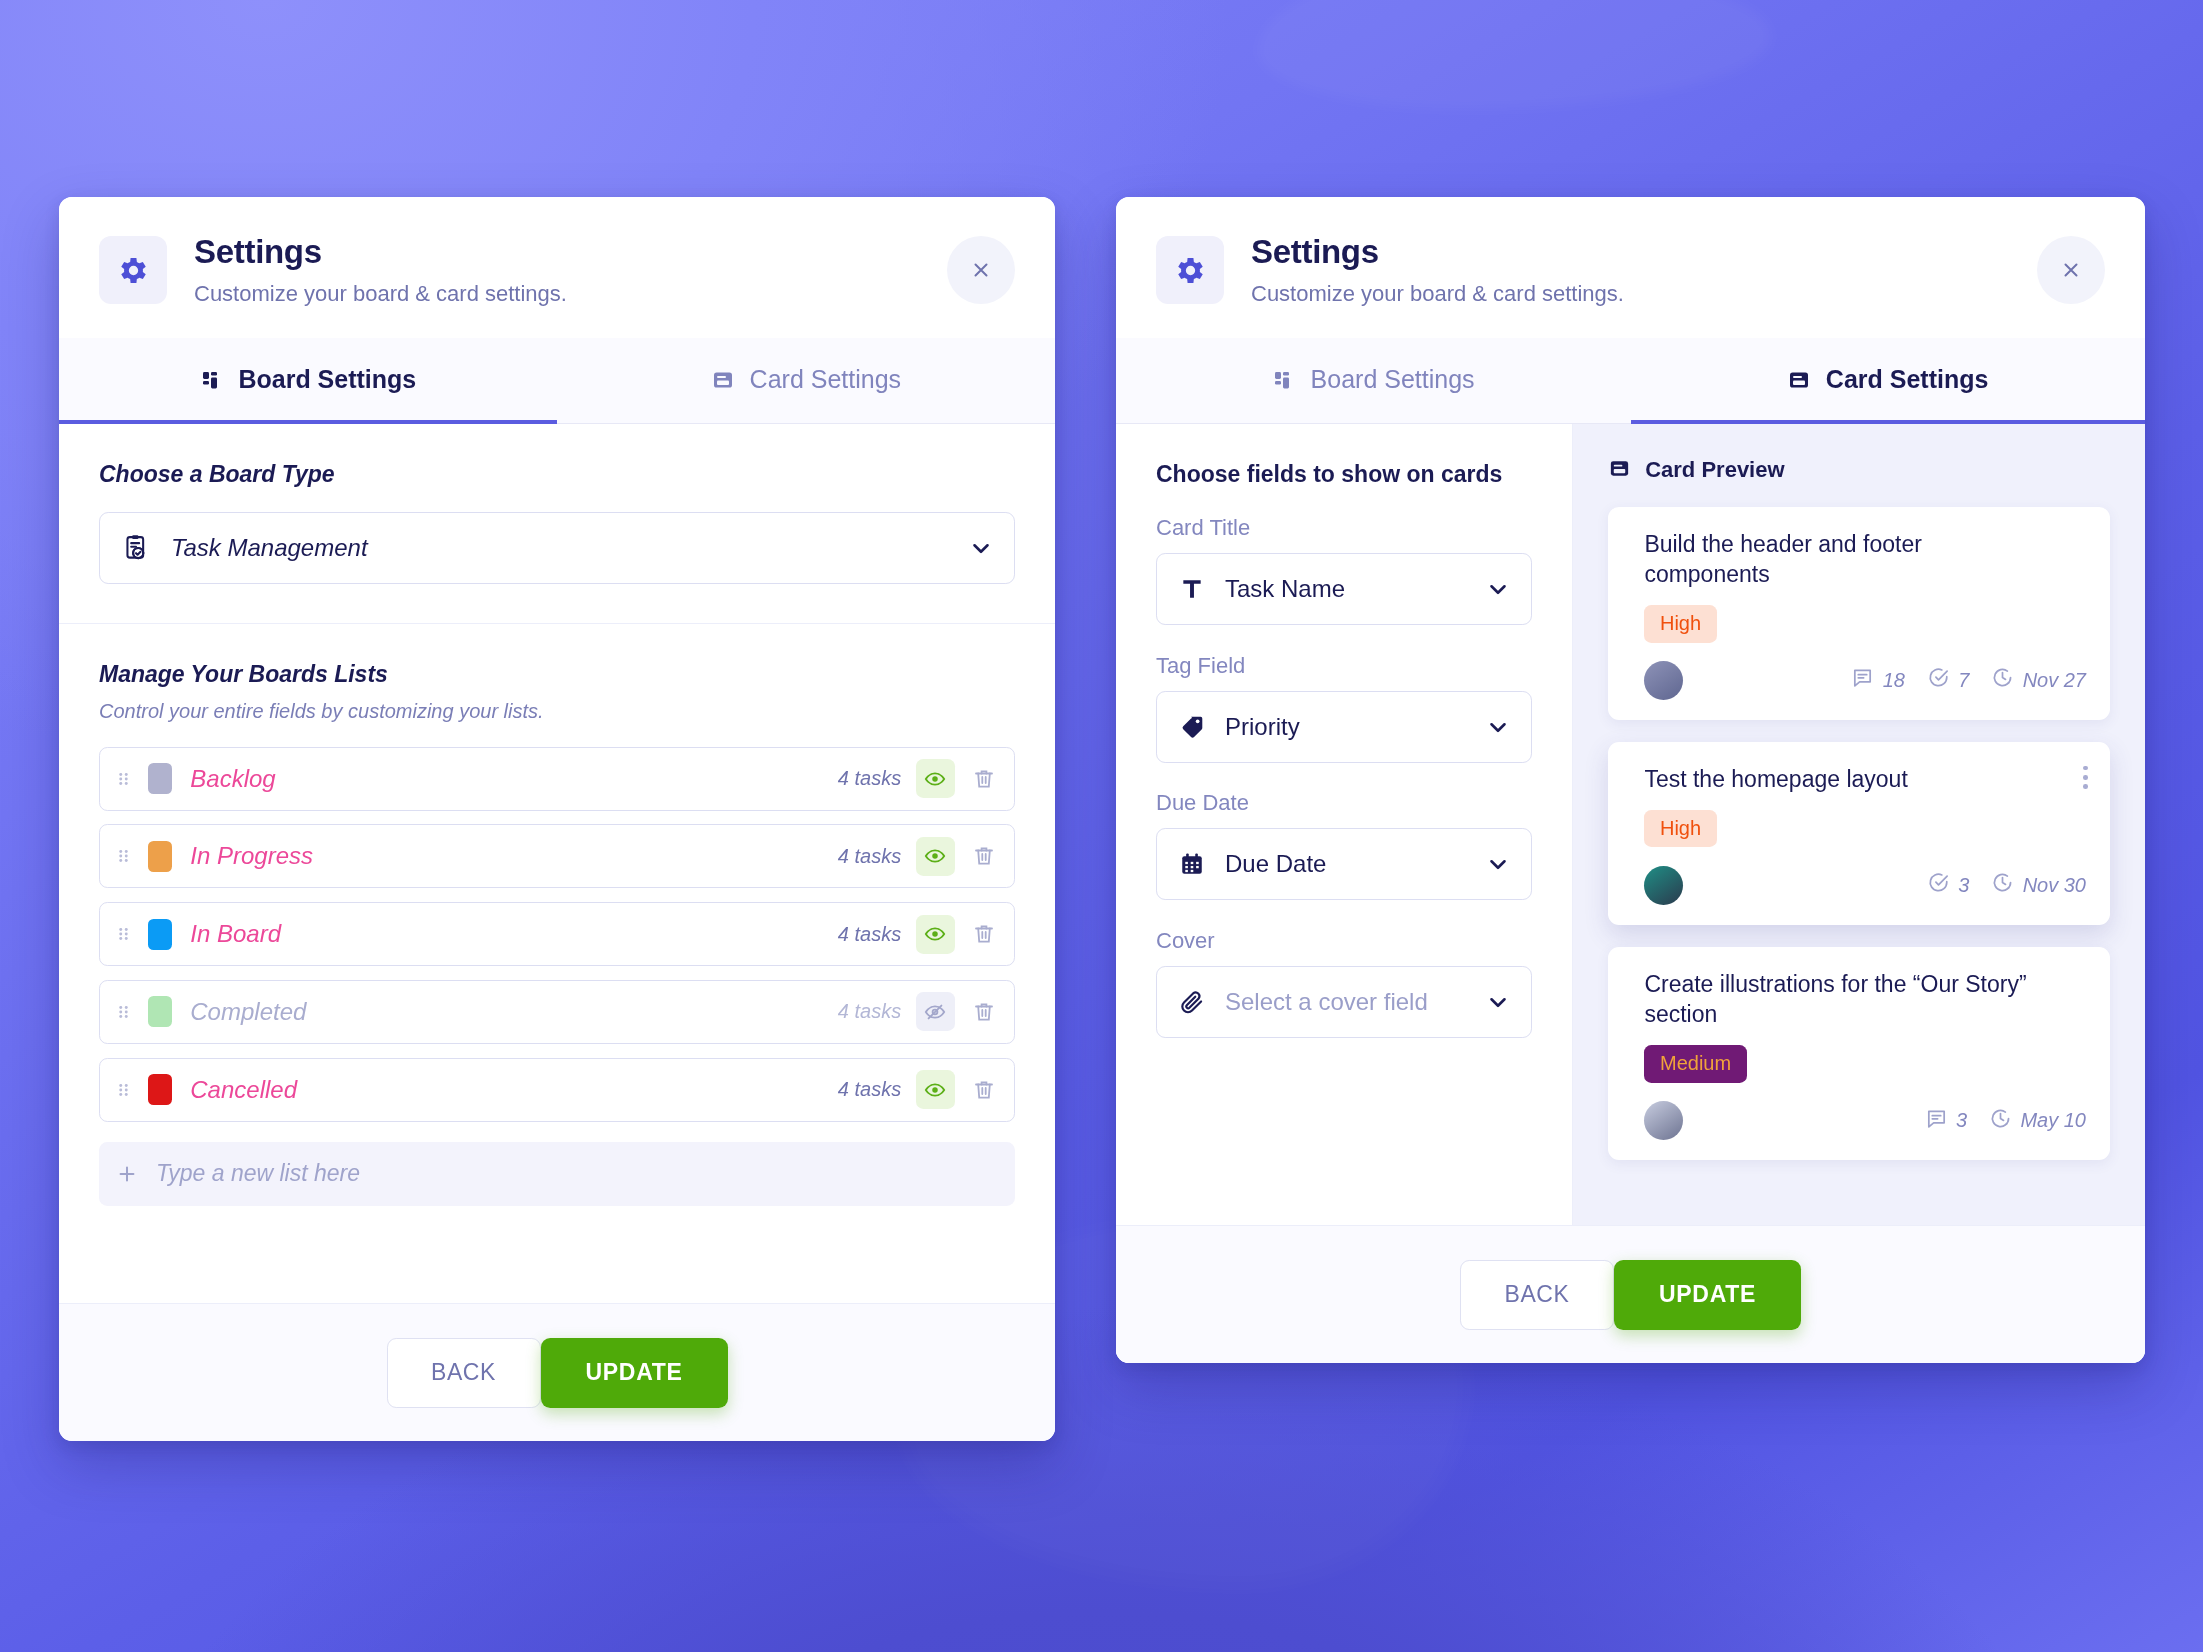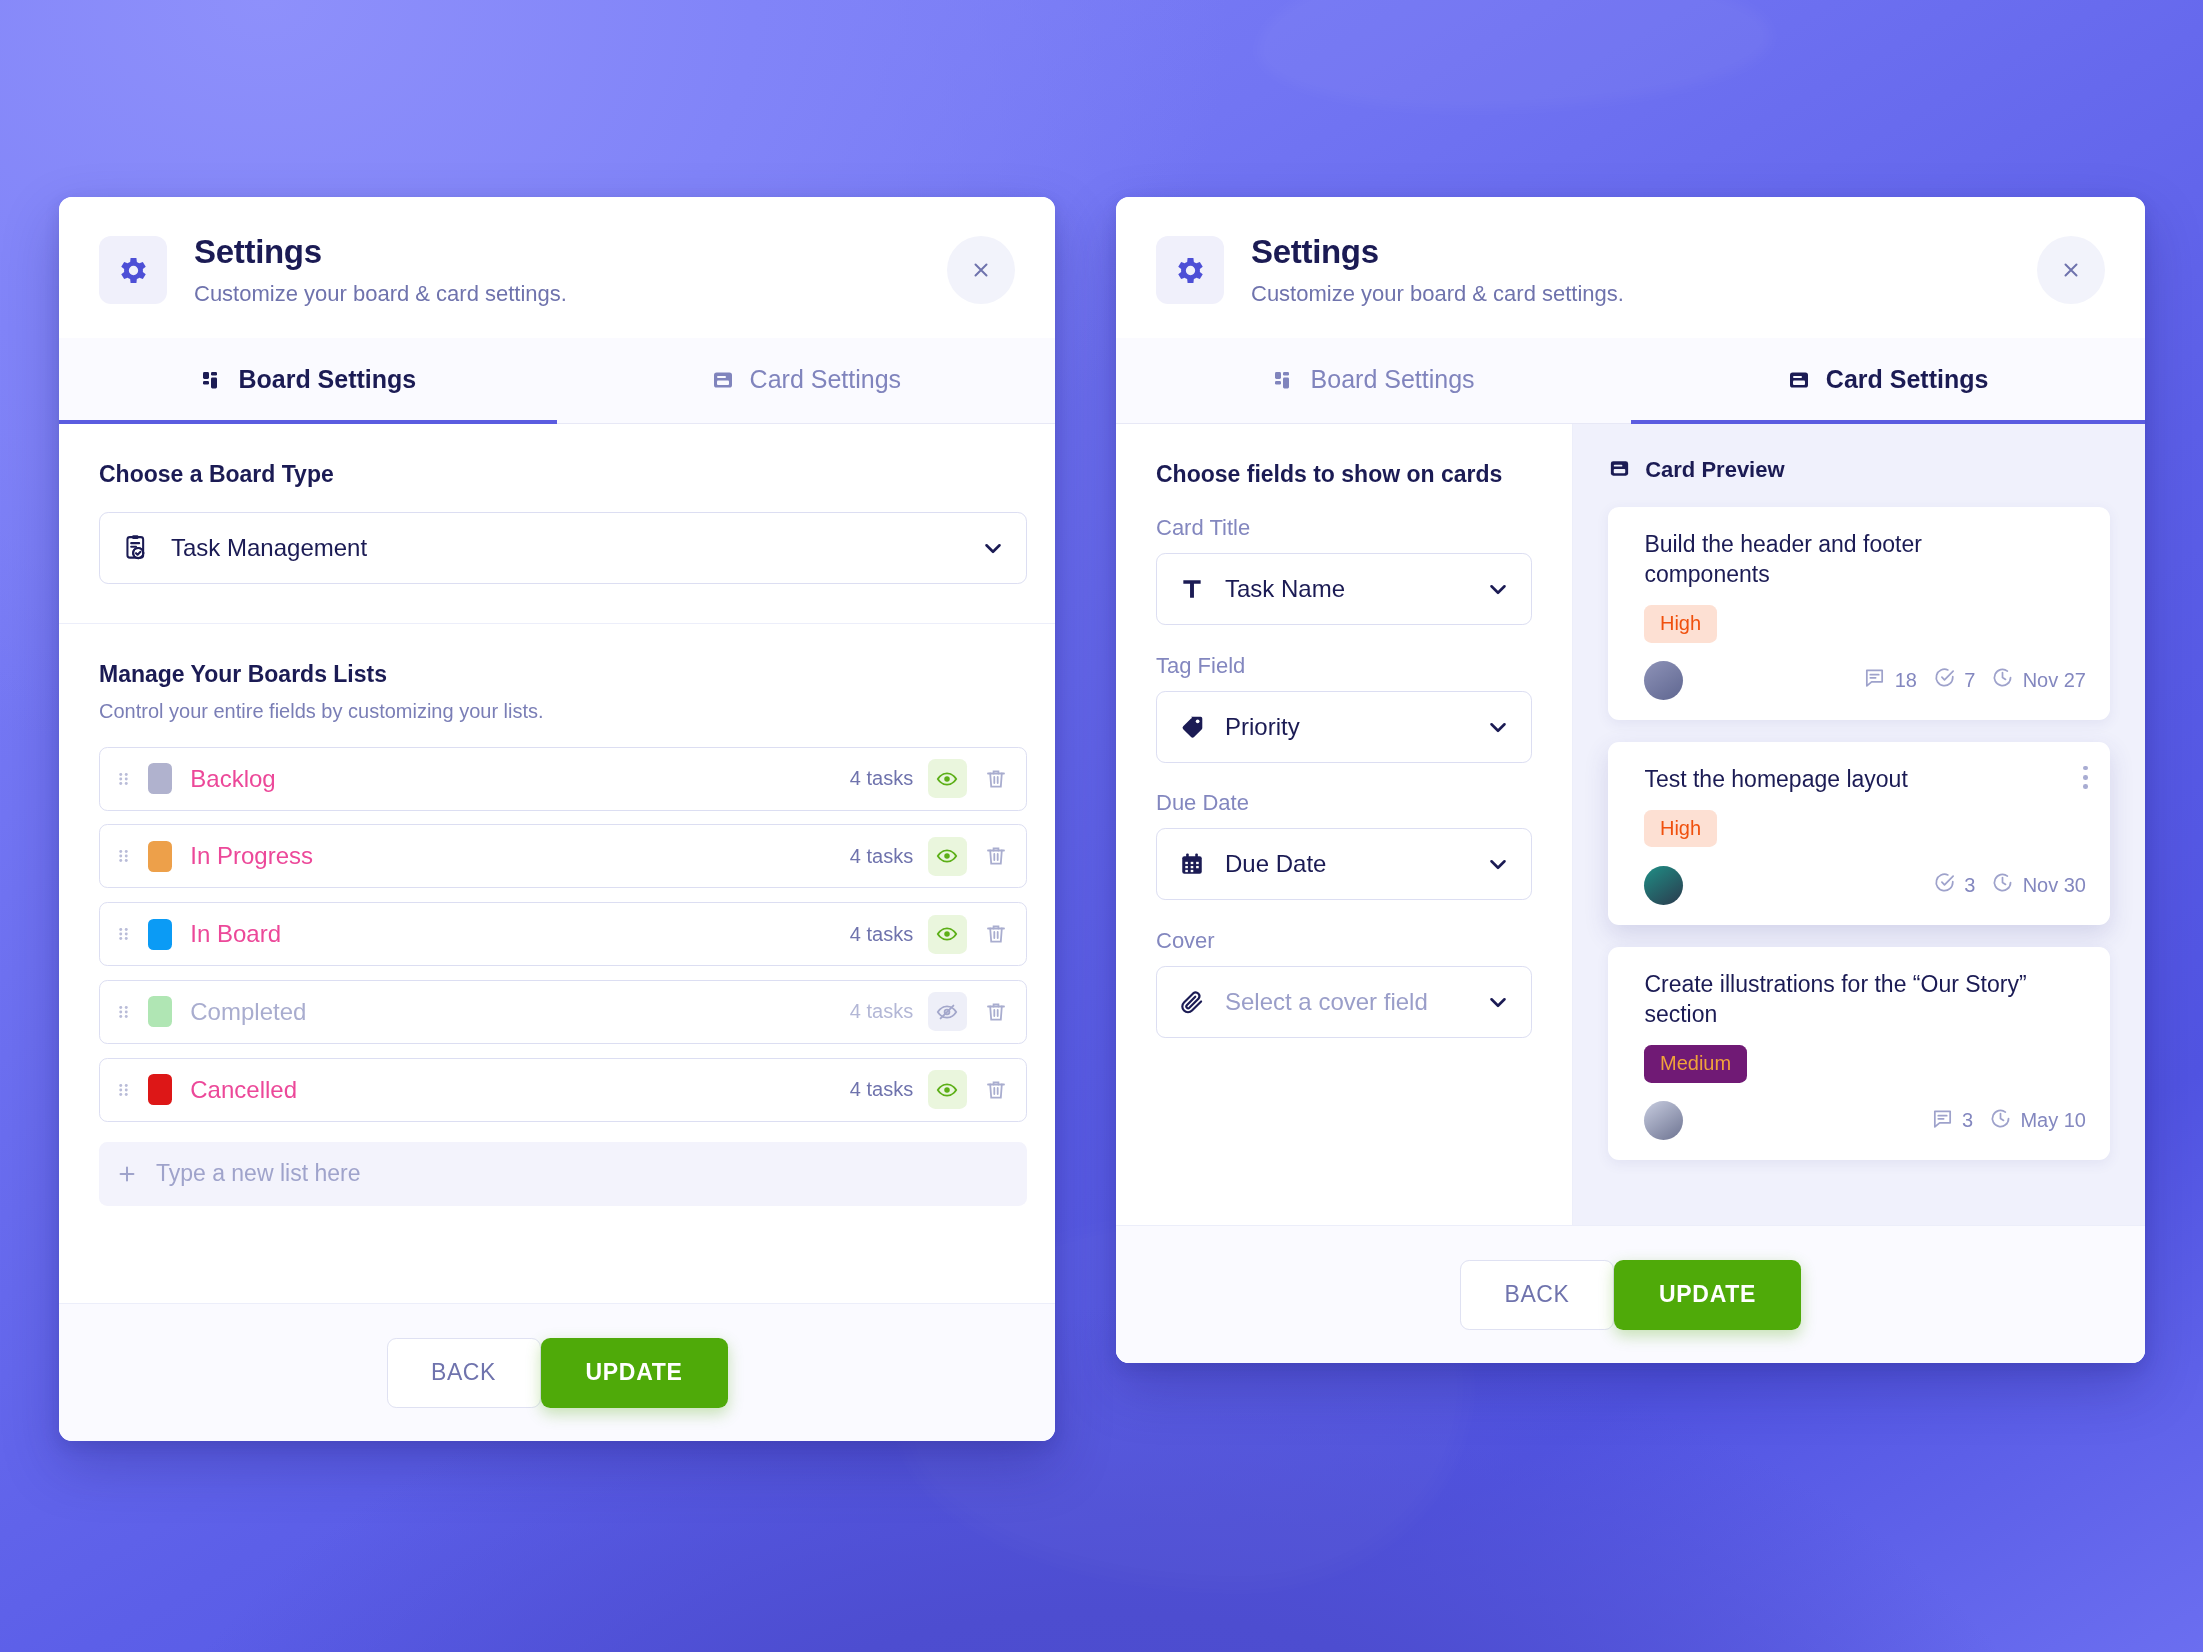--- a/index.html
+++ b/index.html
@@ -114,21 +114,22 @@
     content: "";
     position: absolute;
     left: 0; right: 0; bottom: -1.8px;
     height: 4.6px;
     background: #5b5ce0;
   }
   .tab .tab-ico { display: flex; align-items: center; }
 
   
   .section {
-    padding: 37px 28px 39px 40px;
+    padding: 37px 40px 39px 40px;
+    font-style: italic;
   }
   .section-divider { border-bottom: 1.8px solid #eceefa; }
   .section-title {
     font-size: 23px;
     font-weight: bold;
     color: #1b1b54;
   }
   .section-sub {
     font-size: 20px;
     color: #7a7eb6;
@@ -333,21 +334,22 @@
   }
   .avatar {
     width: 39px; height: 39px;
     border-radius: 50%;
     flex: 0 0 auto;
     overflow: hidden;
   }
   .meta {
     margin-left: auto;
     display: flex;
-    gap: 16px;
+    gap: 22px;
+    font-style: italic;
   }
   .meta-item {
     display: flex;
     align-items: center;
     gap: 8.3px;
     font-size: 20px;
     color: #8387bf;
   }
 </style>
 </head>

